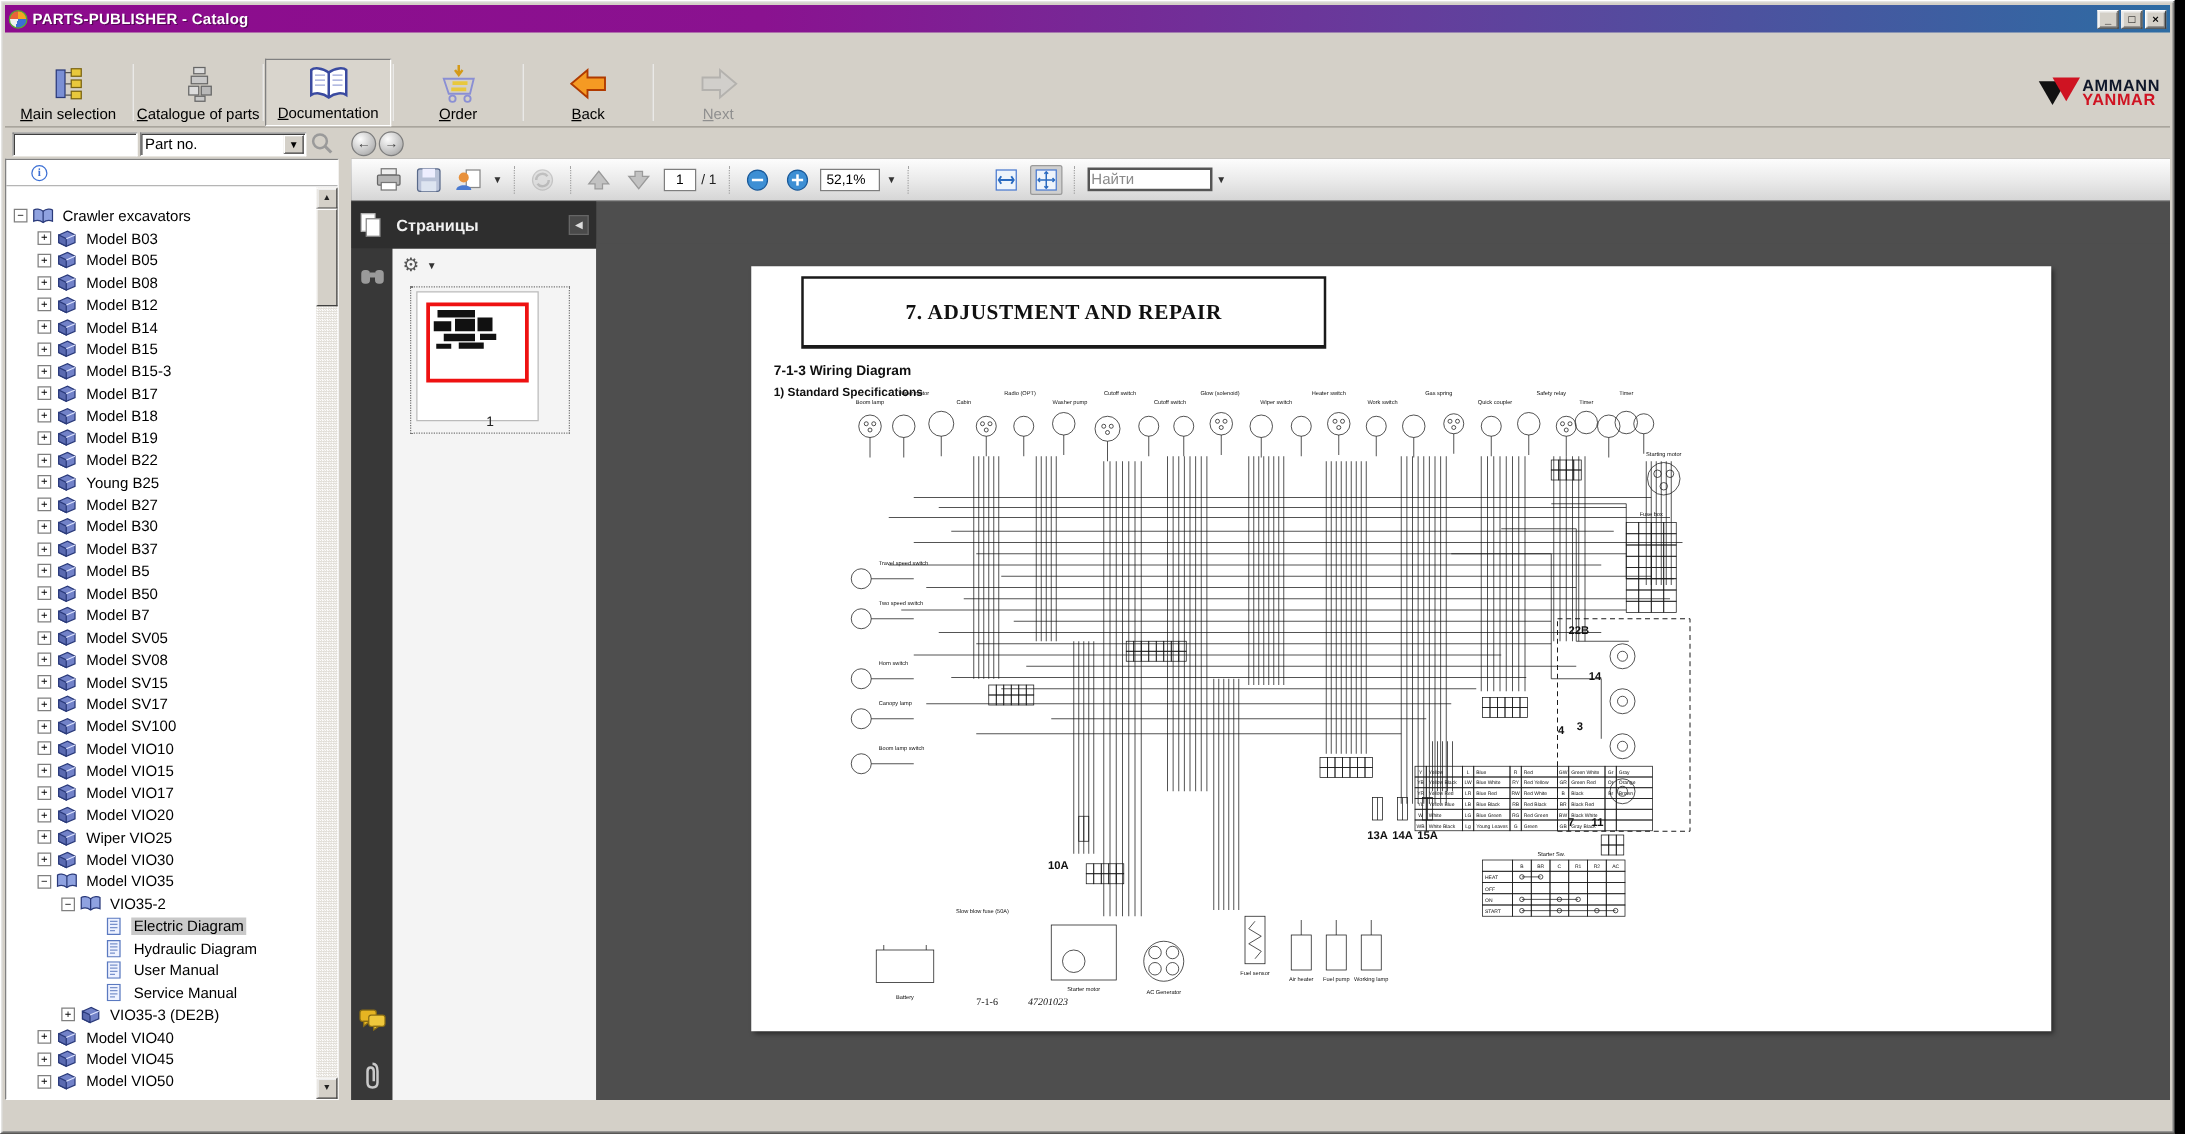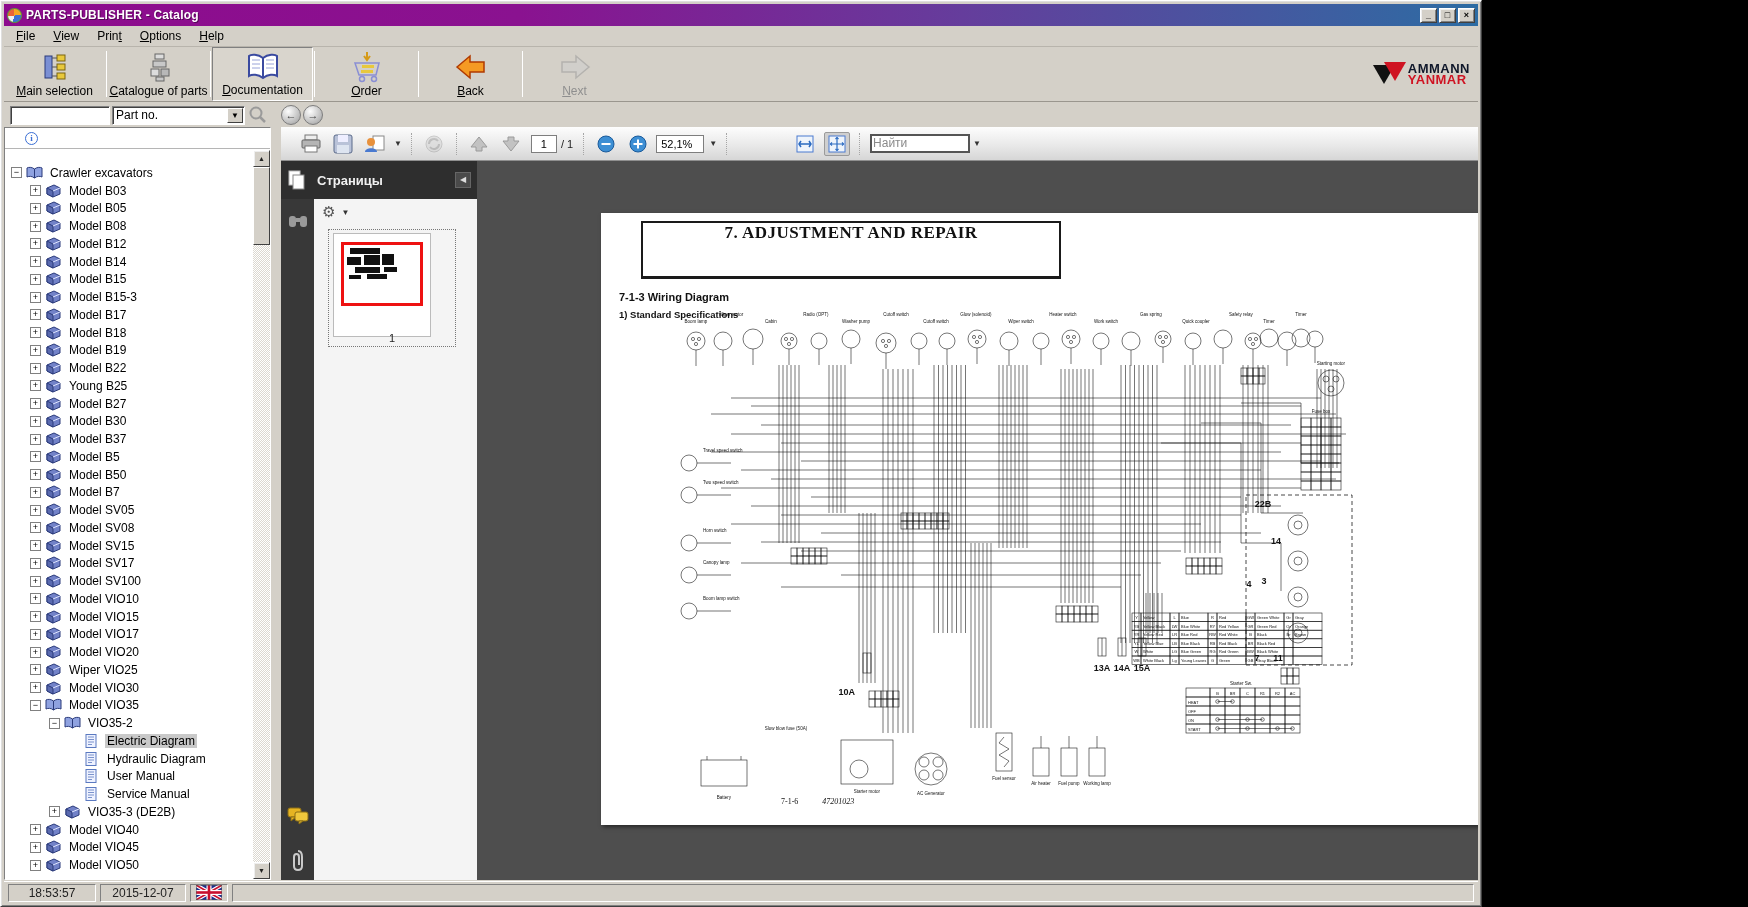--- a/index.html
+++ b/index.html
@@ -1,18 +1,18 @@
 <!DOCTYPE html>
 <html><head>
 <meta charset="utf-8">
 <style>
   * { margin:0; padding:0; box-sizing:border-box; }
   html,body { width:1748px; height:907px; background:#000; overflow:hidden;
               font-family:"Liberation Sans", sans-serif; font-size:12px; }
-  .win { position:absolute; left:0; top:0; width:1482px; height:907px; background:#d4d0c8;
+  .win { position:absolute; left:0; top:0; width:1740px; height:907px; background:#d4d0c8;
          border:1px solid #404040; border-left-color:#fff; border-top-color:#fff;
          box-shadow: inset 1px 1px 0 #dfdfdf, inset -1px -1px 0 #808080; }
   
   .titlebar { position:absolute; left:3px; top:3px; right:3px; height:22px;
     background:linear-gradient(90deg,#8d0b8d 0%,#8a1290 35%,#653d9c 65%,#2d6ca3 100%);
     display:flex; align-items:center; padding:0 3px; }
   .appicon { width:15px; height:15px; border-radius:50%;
     background:conic-gradient(#f5a623 0 25%, #3b6fd4 25% 55%, #f0f0f0 55% 75%, #e8633a 75% 100%);
     border:1px solid #5a3; margin-right:4px; flex:0 0 auto; }
   .titletext { color:#fff; font-weight:bold; font-size:12px; letter-spacing:.2px; flex:1;
@@ -122,21 +122,21 @@
     box-shadow:0 0 0 1px #bbb; }
   .thumbimg { position:absolute; left:7px; top:8px; width:82px; height:64px; background:#fff;
     border:3px solid #e11; }
   .thumbnum { position:absolute; left:0; right:0; bottom:2px; text-align:center; font-size:11px; color:#222; }
   .stripicon { position:absolute; left:0; width:33px; display:flex; justify-content:center; }
   
   .docarea { position:absolute; left:196px; top:34px; right:0; bottom:0; background:#4e4e4e; overflow:hidden; }
   .page { position:absolute; left:124px; top:18px; width:1040px; height:612px; background:#fff;
     box-shadow:2px 2px 4px rgba(0,0,0,.5); }
   .doctitlebox { position:absolute; left:40px; top:8px; width:420px; height:58px;
-    border:2px solid #1a1a1a; border-bottom-width:3px; display:flex; 
+    border:2px solid #1a1a1a; border-bottom-width:3px; display:flex; align-items:center;
     justify-content:center; }
   .doctitle { font-family:"Liberation Serif",serif; font-weight:bold; font-size:17px; color:#111;
     letter-spacing:.5px; }
   .docheading { position:absolute; left:18px; top:78px; font-weight:bold; font-size:11px; color:#111; }
   .docsub { position:absolute; left:18px; top:96px; font-weight:bold; font-size:9.5px; color:#111; }
   .docfooter { position:absolute; left:180px; top:584px; font-size:8px; color:#111;
     font-family:"Liberation Serif",serif; }
   .docfooter .code { font-style:italic; margin-left:22px; }
   .statusbar { position:absolute; left:3px; bottom:3px; right:3px; height:22px; background:#d4d0c8;
     border-top:1px solid #fff; display:flex; align-items:center; gap:4px; padding:0 4px; }
@@ -153,27 +153,20 @@
   <div class="titlebar">
     <div class="appicon"></div>
     <div class="titletext">PARTS-PUBLISHER - Catalog</div>
     <div class="winbtns">
       <div class="wbtn">_</div>
       <div class="wbtn">□</div>
       <div class="wbtn">×</div>
     </div>
   </div>
 
-  <div class="menubar">
-      <div class="menuitem"><span class="u">F</span>ile</div>
-      <div class="menuitem"><span class="u">V</span>iew</div>
-      <div class="menuitem">Prin<span class="u">t</span></div>
-      <div class="menuitem"><span class="u">O</span>ptions</div>
-      <div class="menuitem"><span class="u">H</span>elp</div>
-    </div>
 
   <div class="toolbar">
     <div class="tbtn">
         <div class="ticon" style="">
           <svg width="32" height="30">
             <rect x="6" y="4" width="7" height="22" fill="#7a8fd4" stroke="#2a3a7a"></rect>
     <rect x="18" y="3" width="8" height="6" fill="#e8c83c" stroke="#7a6410"></rect>
     <rect x="18" y="12" width="8" height="6" fill="#e8c83c" stroke="#7a6410"></rect>
     <rect x="18" y="21" width="8" height="6" fill="#e8c83c" stroke="#7a6410"></rect>
     <path d="M13 6 H18 M13 15 H18 M13 24 H18" stroke="#555"></path>
@@ -1365,31 +1358,14 @@
             </svg>
           <div class="docfooter">
             <span>7-1-6</span>
             <span class="code">47201023</span>
           </div>
         </div>
       </div>
     </div>
   </div>
 
-  <div class="statusbar">
-    <div class="scell" style="width:88px">18:53:57</div>
-    <div class="scell" style="width:86px">2015-12-07</div>
-    <div class="scell" style="width:38px">
-      <svg width="26" height="15">
-        <rect width="26" height="15" fill="#1d2f8f"></rect>
-        <path d="M0 0 L26 15 M26 0 L0 15" stroke="#fff" stroke-width="4"></path>
-        <path d="M0 0 L26 15 M26 0 L0 15" stroke="#c8102e" stroke-width="1.6"></path>
-        <rect x="10.5" width="5" height="15" fill="#fff"></rect>
-          <rect y="5" width="26" height="5" fill="#fff"></rect>
-        <rect x="11.7" width="2.6" height="15" fill="#c8102e"></rect>
-          <rect y="6.2" width="26" height="2.6" fill="#c8102e"></rect>
-        <rect width="26" height="15" fill="none" stroke="#555"></rect>
-      </svg>
-    </div>
-    <div class="scell" style="flex:1"></div>
-  </div>
 </div>
 <div class="rightedge"></div>
 
 </body></html>

